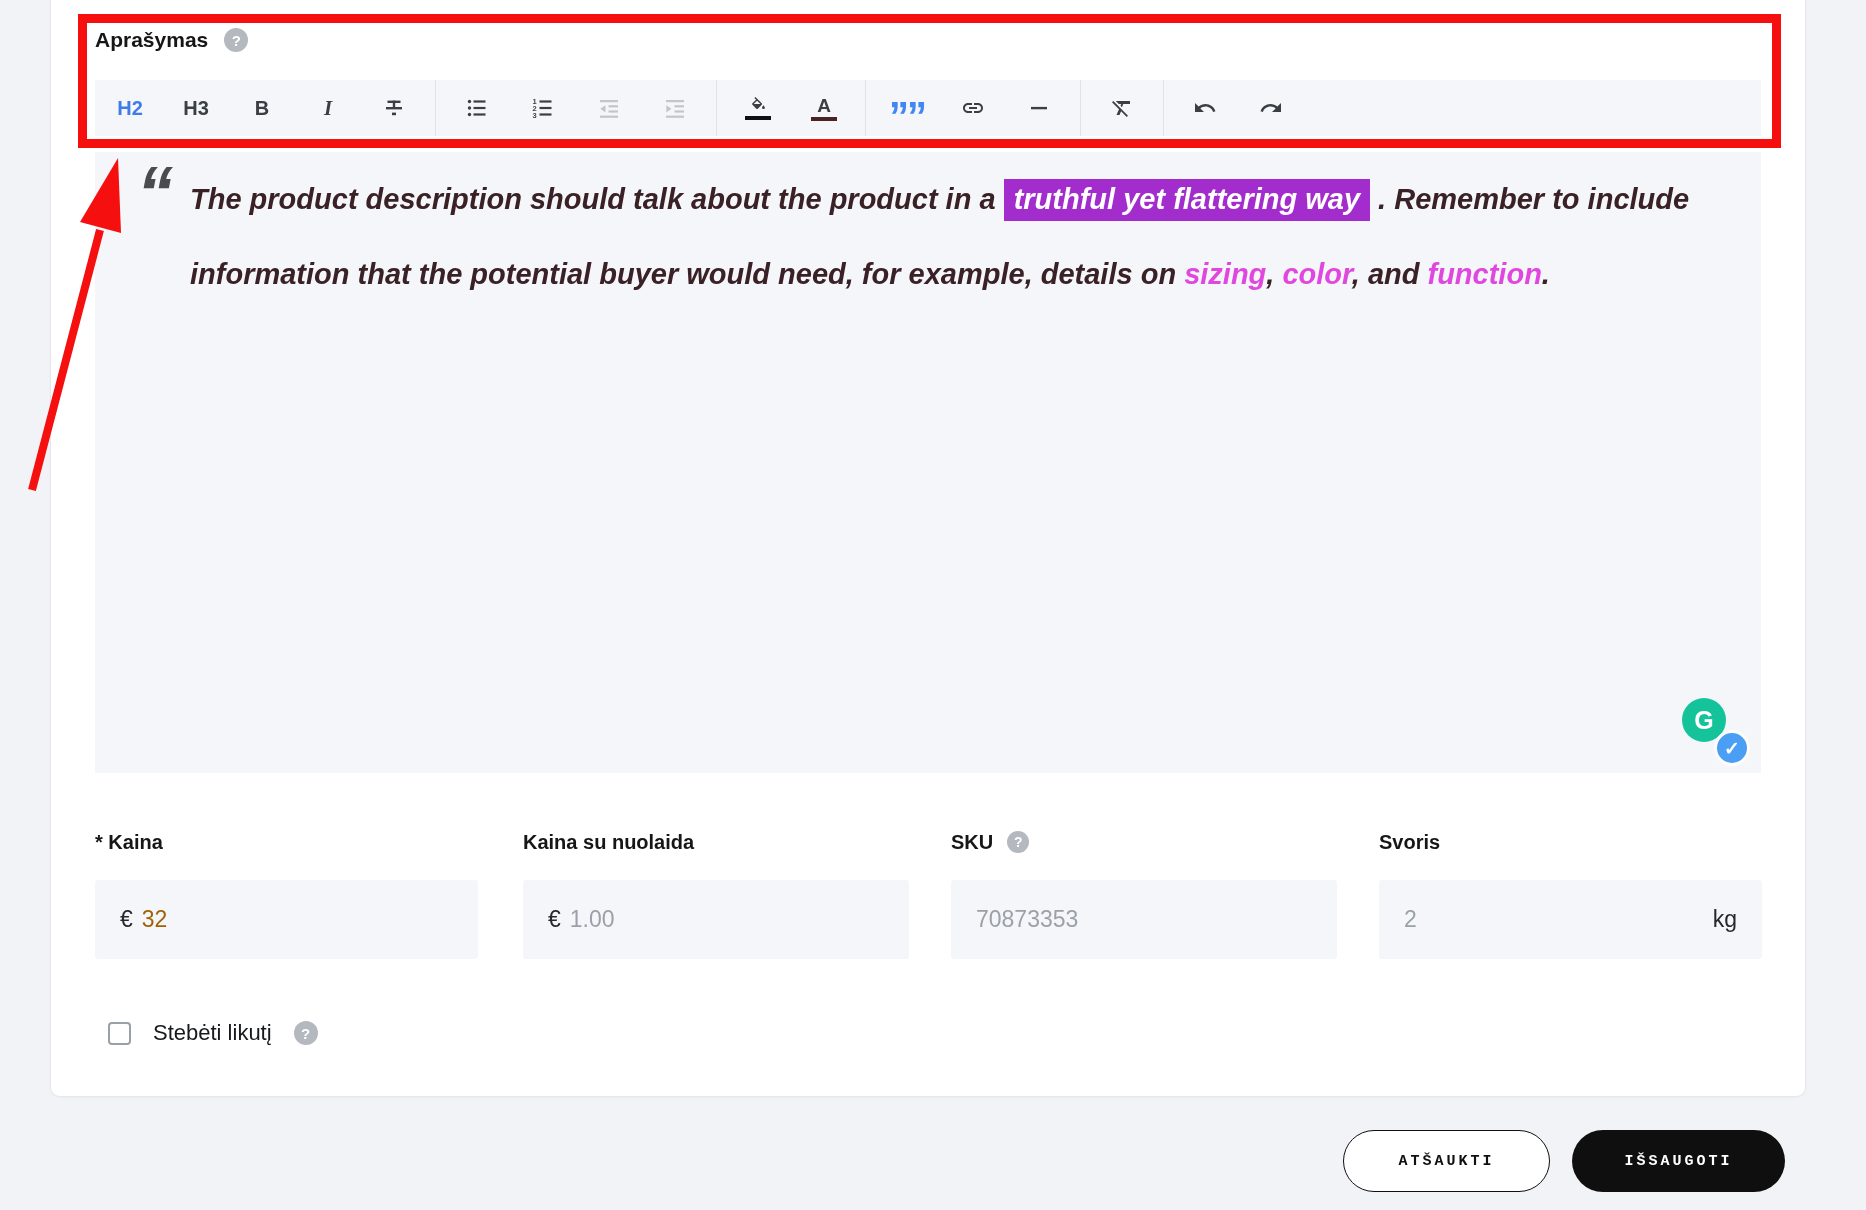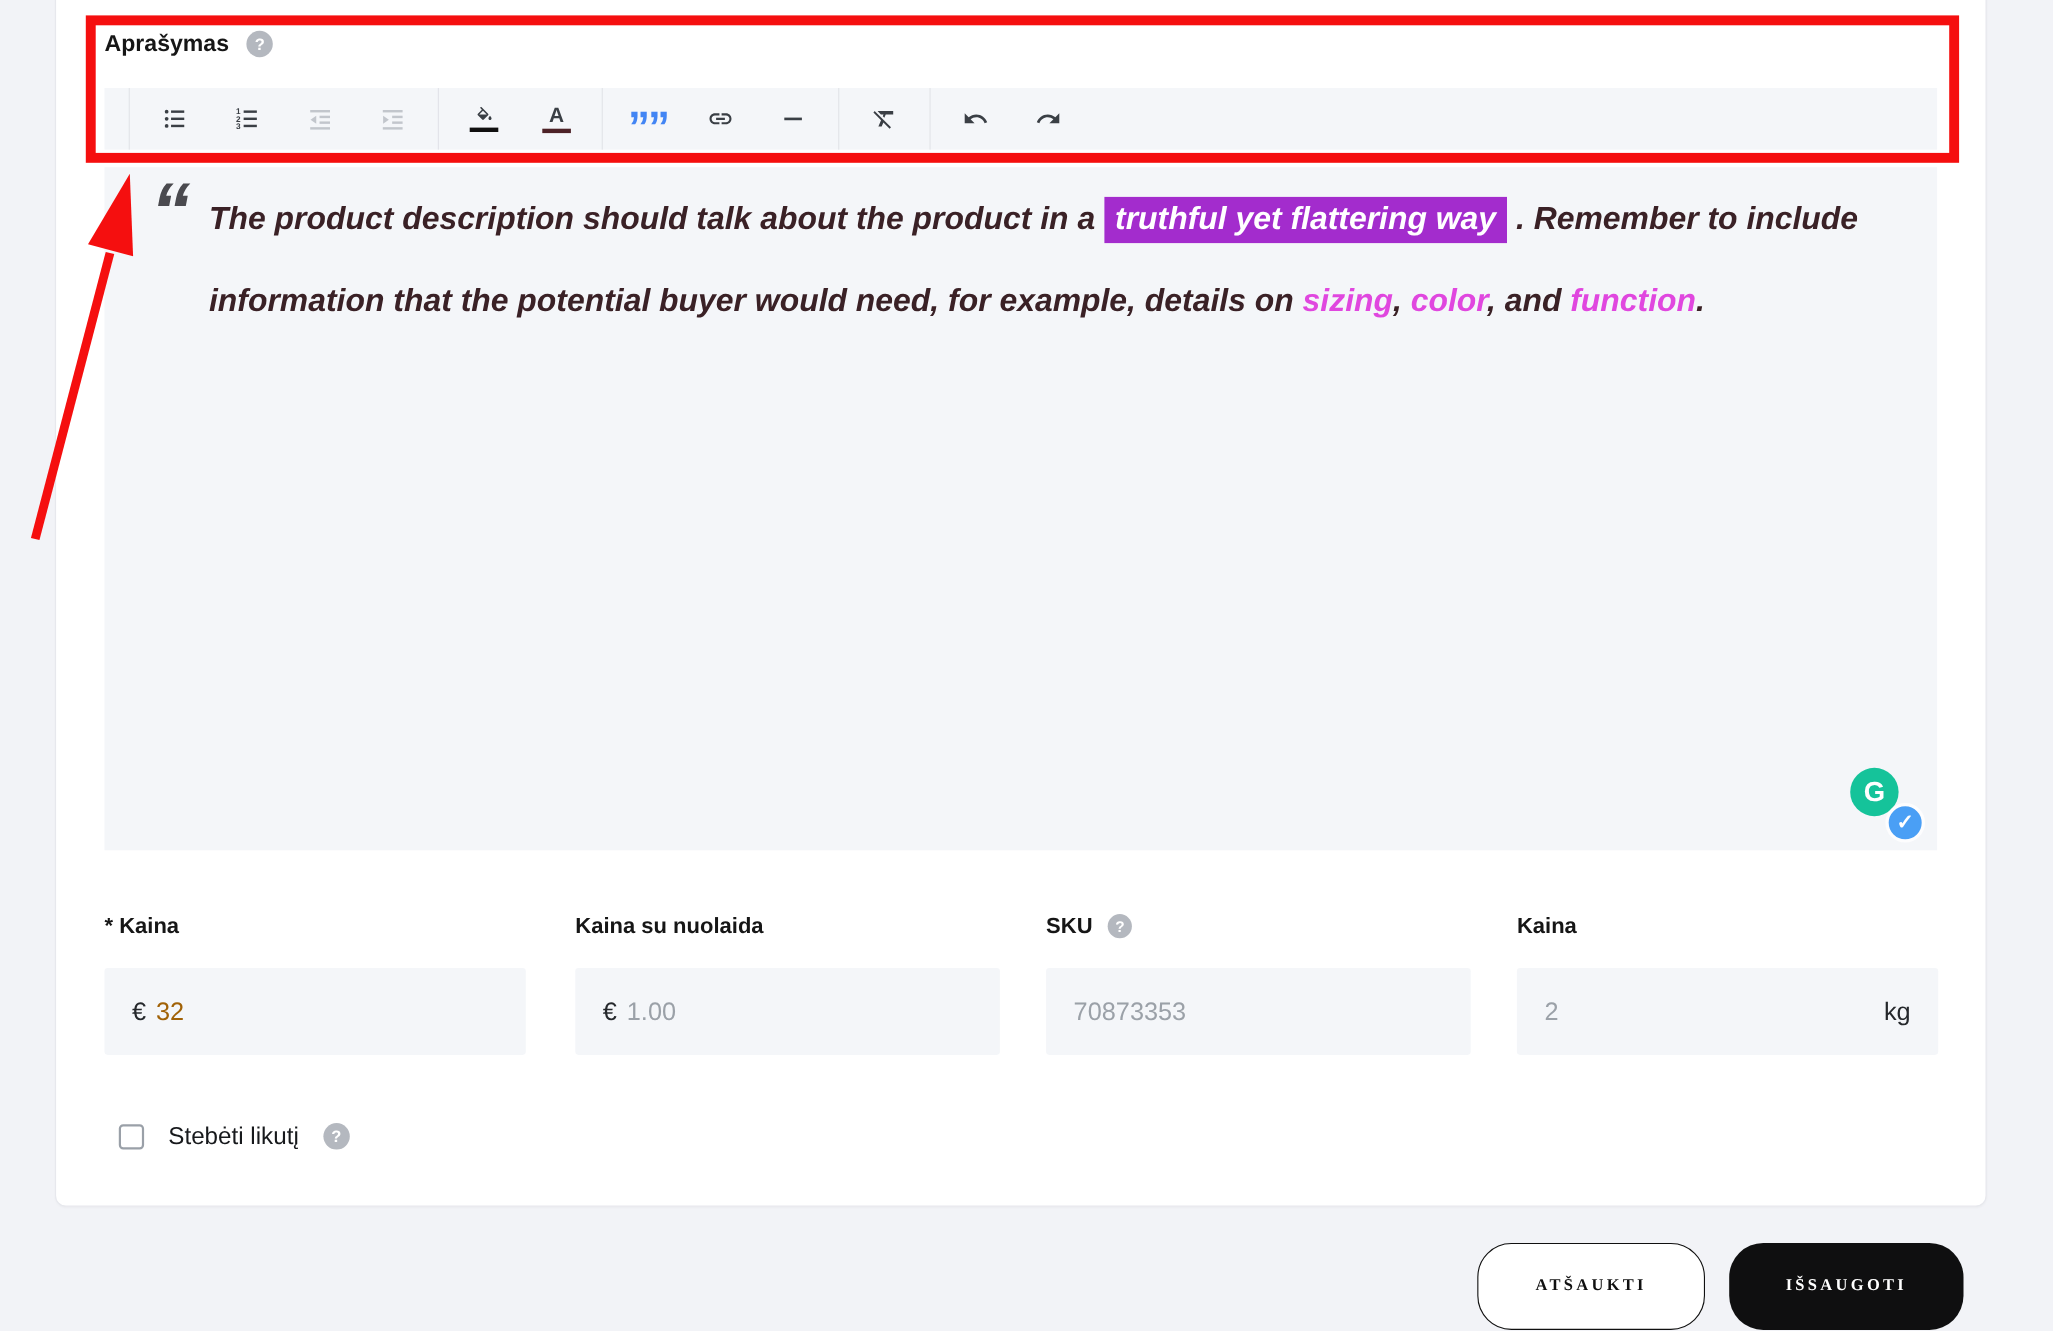--- a/index.html
+++ b/index.html
@@ -71,39 +71,61 @@
   .input-placeholder { color:#9ba1a8; }
   .input-prefix { color:#25282c; margin-right:9px; }
   .input-suffix { color:#25282c; margin-left:auto; }
 
   
   .checkbox-row { position:absolute; left:108px; top:1020px; display:flex; align-items:center; gap:22px; }
   .checkbox { width:23px; height:23px; border:2px solid #9aa0a8; border-radius:4px; background:#ffffff; cursor:pointer; }
   .checkbox-label { font-size:22px; color:#17191c; }
 
   
-  .btn { position:absolute; top:1130px; height:79px; border-radius:31px; font-size:15px; font-weight:700;
+  .btn { position:absolute; top:1130px; height:62px; border-radius:31px; font-size:15px; font-weight:700;
          letter-spacing:3px; display:flex; align-items:center; justify-content:center; cursor:pointer;
-         font-family:Liberation Serif, serif; }
+         font-family:Liberation Mono, monospace; }
   .btn-cancel { left:1343px; width:207px; background:#ffffff; border:1.5px solid #101010; color:#101010; }
   .btn-save   { left:1572px; width:213px; background:#0f0f10; border:none; color:#ffffff; }
 </style>
 </head>
 <body>
 
 <div class="page">
 
   <div class="card"></div>
 
   <div class="section-label-row">
     <span class="section-label">Aprašymas</span>
     <span class="help-icon">?</span>
   </div>
 
   <div class="toolbar">
+    <div class="tb-group">
+      <button class="tb-btn active">
+          <span class="tb-text">H2</span>
+        </button>
+      <button class="tb-btn">
+          <span class="tb-text">H3</span>
+        </button>
+      <button class="tb-btn">
+          <span class="tb-text">B</span>
+        </button>
+      <button class="tb-btn">
+          <span class="tb-italic">I</span>
+        </button>
+      <button class="tb-btn">
+        <svg viewBox="0 0 24 24">
+          <rect x="5.5" y="4.6" width="13" height="2.4"></rect>
+          <rect x="10.8" y="4.6" width="2.4" height="6.4"></rect>
+          <rect x="4" y="11" width="16" height="2.4"></rect>
+          <rect x="10" y="16.6" width="4" height="2.6"></rect>
+        </svg>
+      </button>
+    </div>
     <div class="tb-divider"></div>
     <div class="tb-group">
       <button class="tb-btn">
         <svg viewBox="0 0 24 24">
           <circle cx="4.5" cy="5.5" r="1.7"></circle>
             <circle cx="4.5" cy="12" r="1.7"></circle>
             <circle cx="4.5" cy="18.5" r="1.7"></circle>
           <rect x="8.5" y="4.4" width="12" height="2.2"></rect>
             <rect x="8.5" y="10.9" width="12" height="2.2"></rect>
             <rect x="8.5" y="17.4" width="12" height="2.2"></rect>
@@ -232,21 +254,21 @@
       <span class="field-label">SKU</span>
       <span class="help-icon small">?</span>
     </div>
     <div class="input-box">
       <span class="input-placeholder">70873353</span>
     </div>
   </div>
 
   <div class="field" style="left:1379px; width:383px;">
     <div class="field-label-row">
-      <span class="field-label">Kaina</span>
+      <span class="field-label">Svoris</span>
     </div>
     <div class="input-box">
       <span class="input-placeholder">2</span>
       <span class="input-suffix">kg</span>
     </div>
   </div>
 
   <div class="checkbox-row">
     <span class="checkbox"></span>
     <span class="checkbox-label">Stebėti likutį</span>

